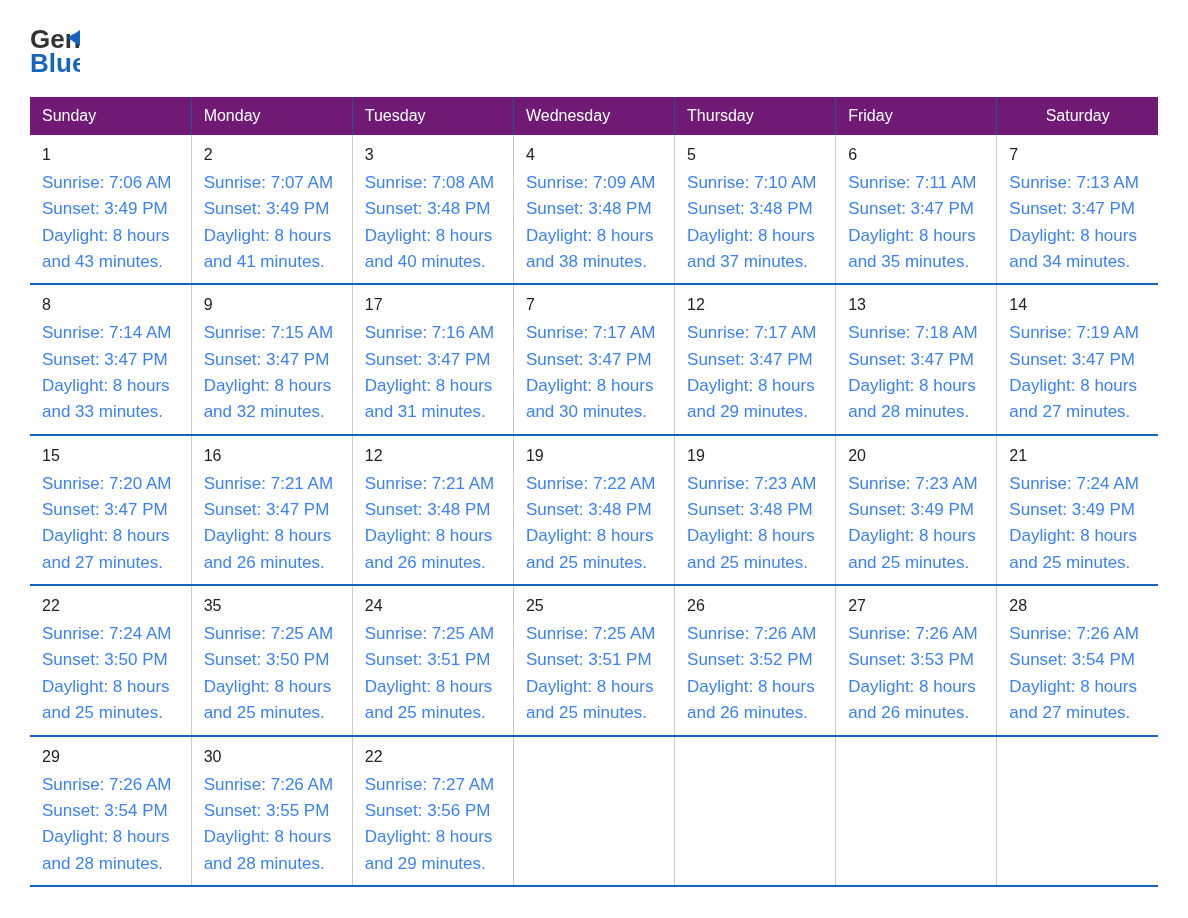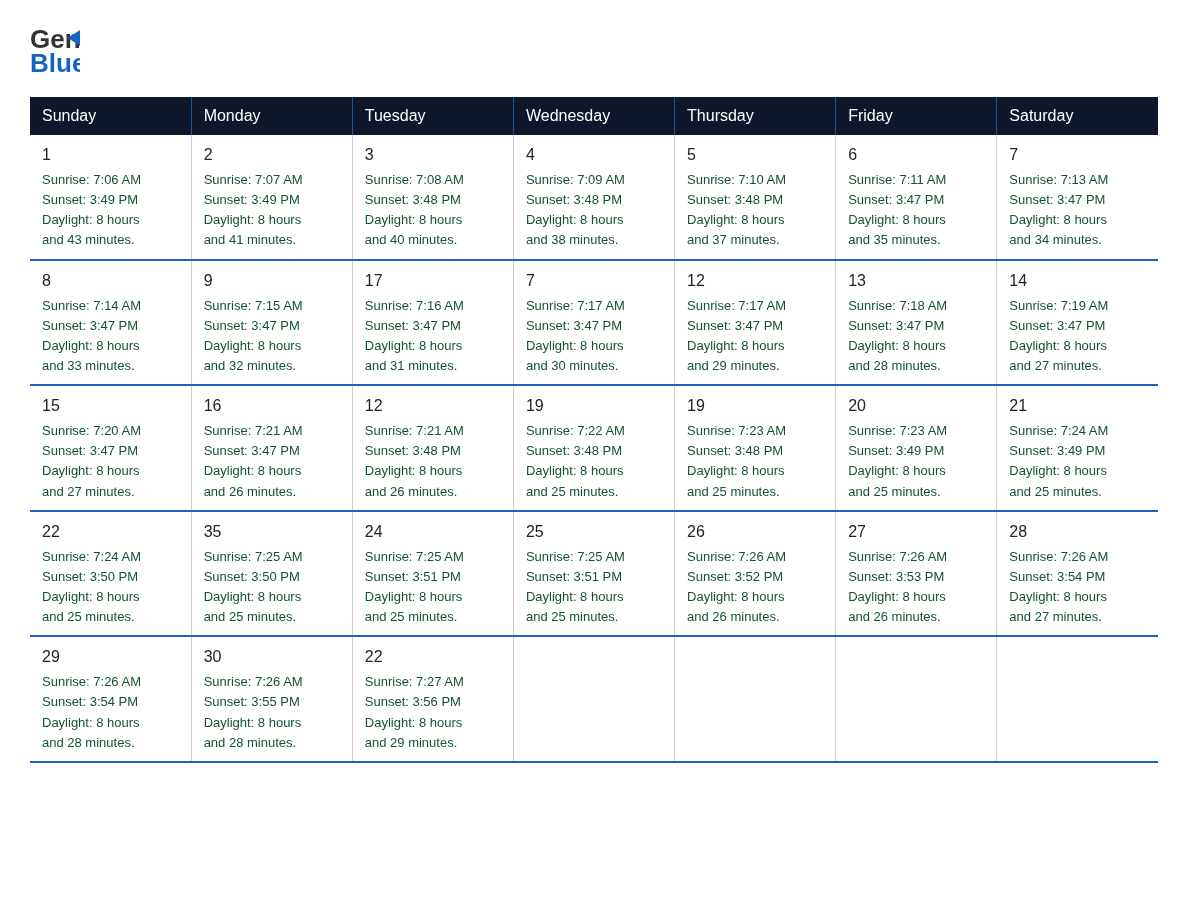--- a/index.html
+++ b/index.html
@@ -35,33 +35,34 @@
       font-weight: normal;
       color: #333;
       margin-top: 4px;
     }
     table {
       width: 100%;
       border-collapse: collapse;
       table-layout: fixed;
     }
     thead tr {
-      background-color: #0f172a;
+      background-color: #701a75;
       margin-left: 24px;
     }
     thead th {
       color: #fff;
       font-size: 16px;
       font-weight: normal;
       padding: 10px 12px;
       text-align: left;
       border-right: 1px solid #1a55a0;
     }
     thead th:last-child {
       border-right: none;
+      text-align: center;
     }
     tbody tr {
       border-bottom: 2px solid #1565c0;
     }
     tbody td {
       vertical-align: top;
       padding: 8px 12px;
       font-size: 13.5px;
       color: #222;
       border-right: 1px solid #ccc;
@@ -70,22 +71,22 @@
     tbody td:last-child {
       border-right: none;
     }
     .day-number {
       font-size: 16px;
       font-weight: normal;
       display: block;
       margin-bottom: 3px;
     }
     .day-info {
-      font-size: 13px;
-      color: #14532d;
+      font-size: 17px;
+      color: #3b82f6;
       line-height: 1.55;
     }
     .logo-wrapper {
       display: flex;
       align-items: center;
     }
   </style>
 </head>
 <body>
 

